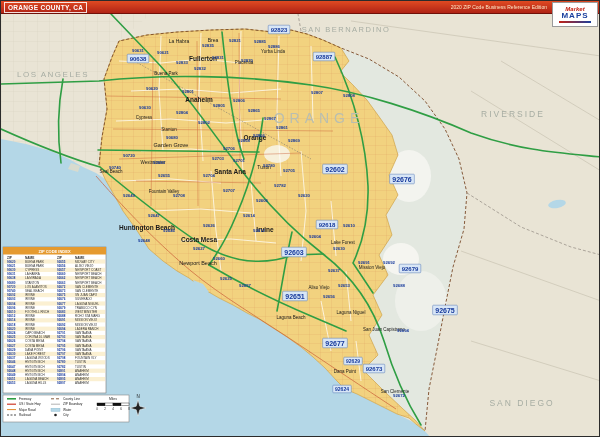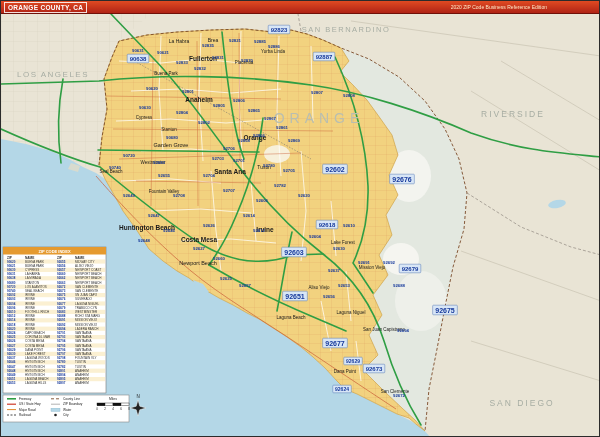--- a/index.html
+++ b/index.html
@@ -397,14 +397,19 @@
       <polygon points="0,-8 1.8,-1.8 8,0 1.8,1.8 0,8 -1.8,1.8 -8,0 -1.8,-1.8" fill="#222" stroke="#fff" stroke-width="0.5"></polygon>
       <text x="0" y="-10" text-anchor="middle" font-size="4.5" fill="#222">N</text>
     </g>
   </svg>
 
   <header class="titlebar">
     <span class="title">ORANGE COUNTY, CA</span>
     <span class="edition">2020 ZIP Code Business Reference Edition</span>
   </header>
 
+  <div class="logo">
+    <span class="logo-market">Market</span>
+    <span class="logo-maps">MAPS</span>
+    <span class="logo-bar"></span>
+  </div>
 
 </div>
 
 </body></html>

